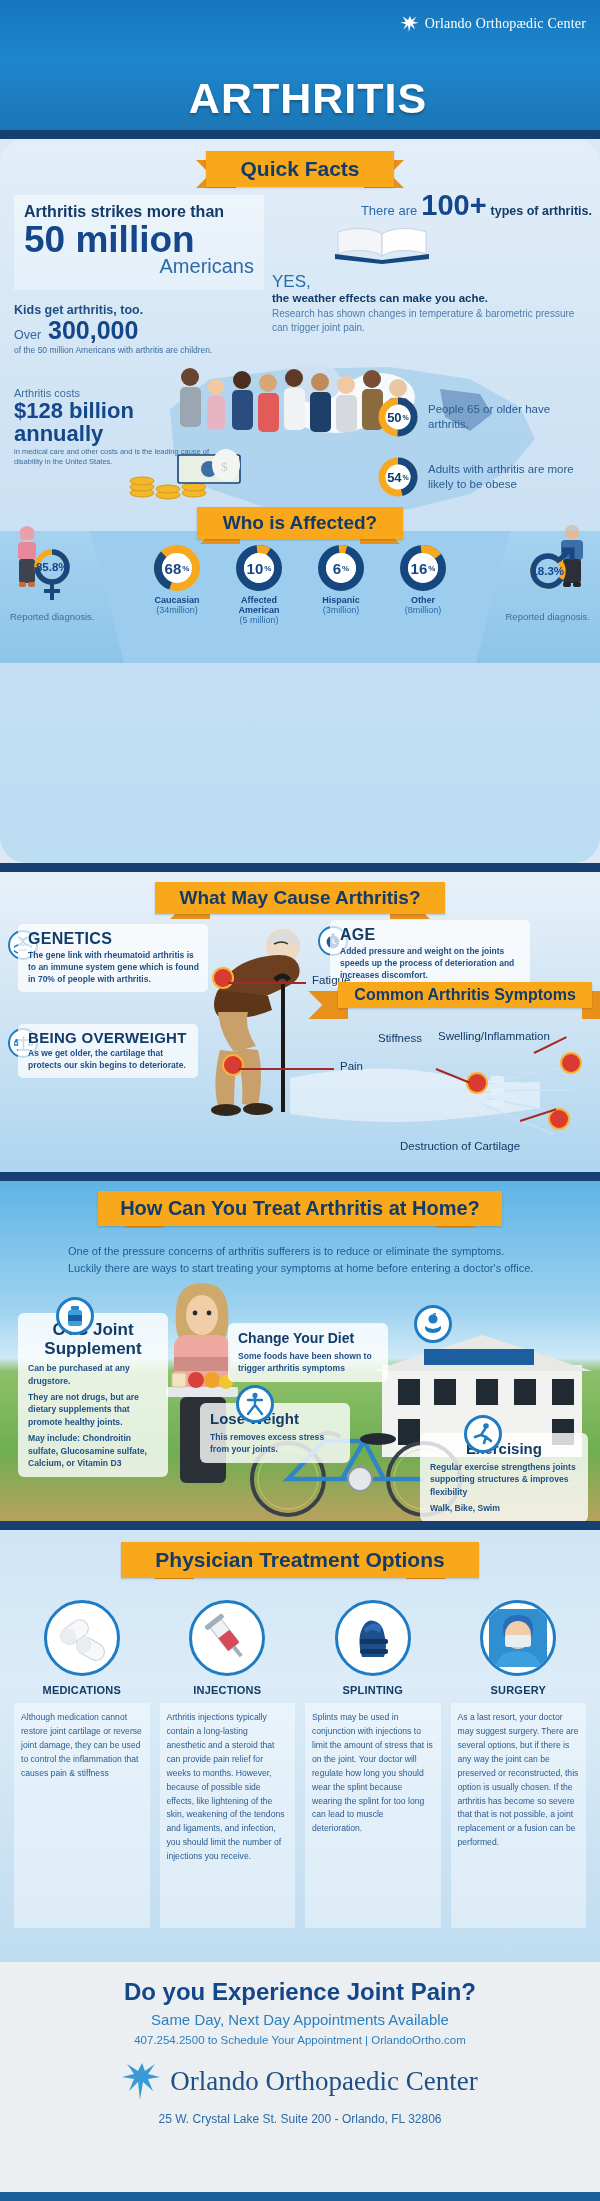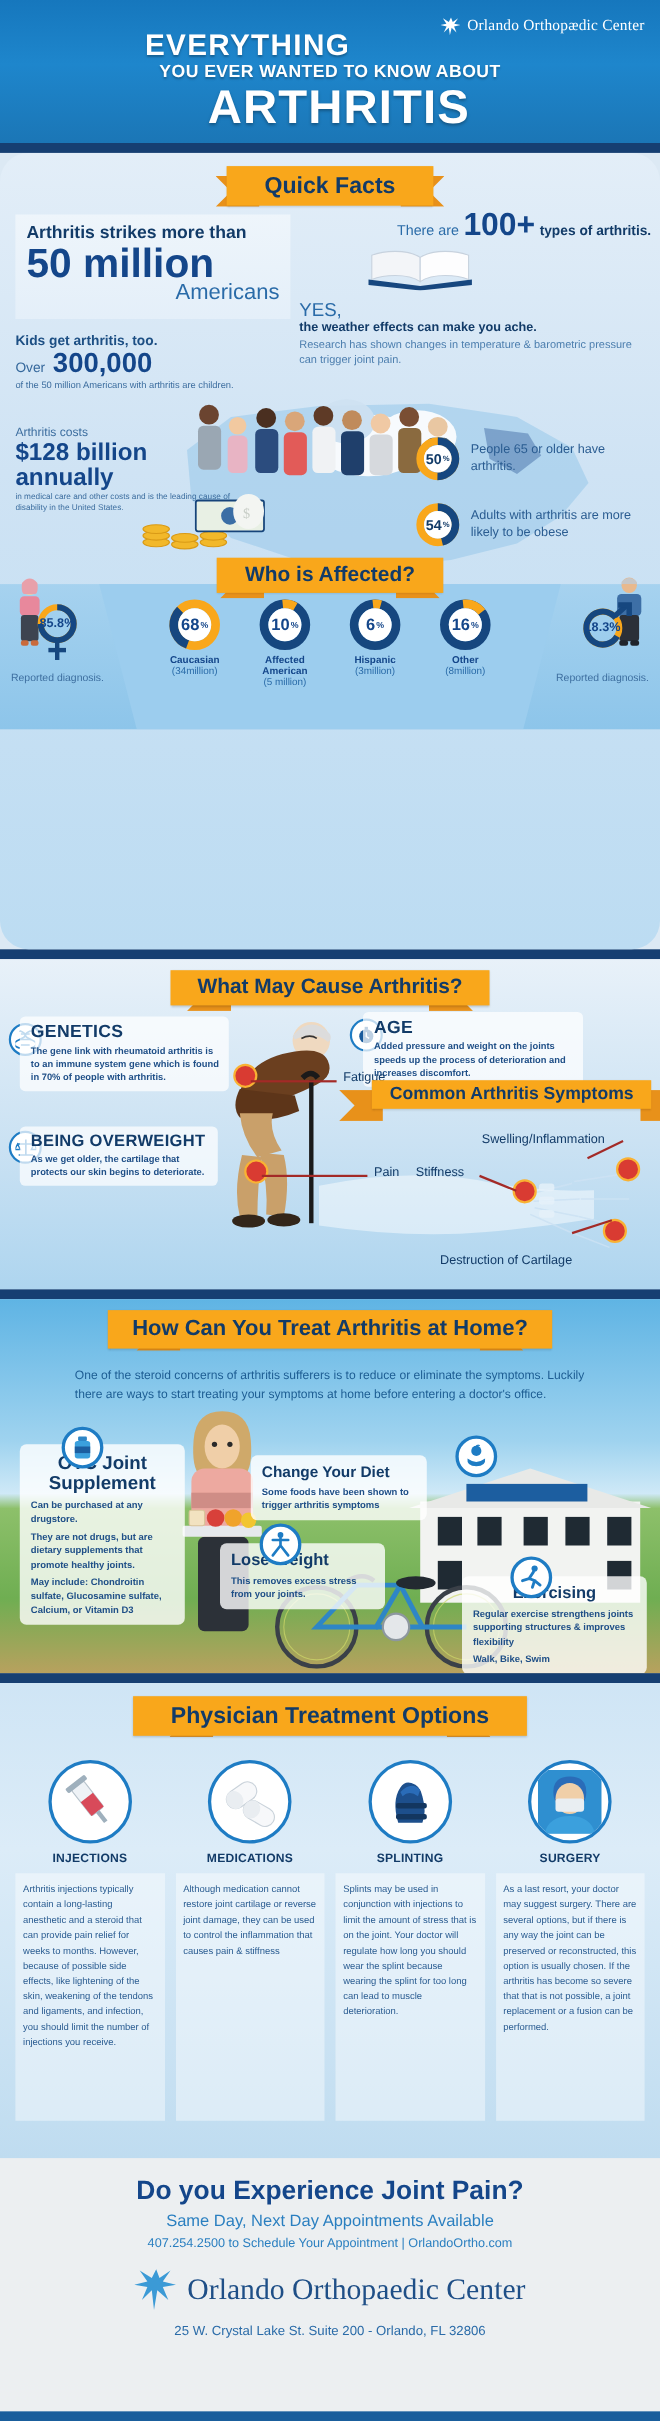--- a/index.html
+++ b/index.html
@@ -164,22 +164,20 @@
   .src-h { font-weight:bold; font-size:6.8px; }
 
   svg { display:block; }
 </style>
 </head>
 <body>
 
 <div class="page">
 
   <div class="header">
-    <div class="h-everything">EVERYTHING</div>
-    <div class="h-sub">YOU EVER WANTED TO KNOW ABOUT</div>
     <div class="h-title">ARTHRITIS</div>
     <div class="logo">
       <span class="logo-mark">
         <svg viewBox="0 0 22 20" width="22" height="20">
           <path d="M11 2 L12.6 6 L17.5 2.6 L14 7.6 L19.6 8.8 L13.8 10 L16 15.5 L11.6 11.2 L10 18 L9 11.2 L4.4 15.5 L7 10 L1.4 8.8 L6.8 7.6 L3.6 2.6 L9 6 Z" fill="#fff"></path>
         </svg>
       </span>
       <span class="logo-text">Orlando Orthopædic Center</span>
     </div>
   </div>
@@ -514,33 +512,33 @@
     <div class="sym-dot" style="left:560px;top:180px"></div>
     <div class="sym-dot" style="left:548px;top:236px"></div>
     <div class="sym-line" style="left:228px;top:110px;width:78px"></div>
     <div class="sym-line" style="left:238px;top:196px;width:96px"></div>
     <div class="sym-line" style="left:436px;top:196px;width:36px;transform:rotate(22deg)"></div>
     <div class="sym-line" style="left:534px;top:180px;width:36px;transform:rotate(-26deg)"></div>
     <div class="sym-line" style="left:520px;top:248px;width:38px;transform:rotate(-18deg)"></div>
 
     <div class="sym-label" style="left:312px;top:102px">Fatigue</div>
     <div class="sym-label" style="left:340px;top:188px">Pain</div>
-    <div class="sym-label" style="left:378px;top:188px">Stiffness</div>
+    <div class="sym-label" style="left:378px;top:160px">Stiffness</div>
     <div class="sym-label" style="left:438px;top:158px">Swelling/Inflammation</div>
     <div class="sym-label" style="left:400px;top:268px">Destruction of Cartilage</div>
   </div>
   <div class="divider"></div>
 
   <div class="sec-home">
     <div class="ribbon-wrap" style="padding-top:10px;position:relative;z-index:6">
       <div class="ribbon-tail l" style="left:calc(50% - 176px);top:19px"></div>
       <div class="ribbon-tail r" style="right:calc(50% - 176px);top:19px"></div>
       <div class="ribbon" style="font-size:20px;padding:6px 22px">How Can You Treat Arthritis at Home?</div>
     </div>
-    <div class="home-intro">One of the steroid concerns of arthritis sufferers is to reduce or eliminate the symptoms. Luckily there are ways to start treating your symptoms at home before entering a doctor's office.</div>
+    <div class="home-intro">One of the pressure concerns of arthritis sufferers is to reduce or eliminate the symptoms. Luckily there are ways to start treating your symptoms at home before entering a doctor's office.</div>
 
     <svg style="position:absolute;right:6px;top:150px" width="230" height="130">
       <rect x="18" y="34" width="200" height="92" fill="#f2f3f1"></rect>
       <path d="M8 40 L118 4 L228 40 Z" fill="#e8e9e7"></path>
       <rect x="60" y="18" width="110" height="16" fill="#1c5ea0"></rect>
       <g fill="#1f2a33">
         <rect x="34" y="48" width="22" height="26"></rect>
           <rect x="70" y="48" width="22" height="26"></rect>
         <rect x="112" y="48" width="22" height="26"></rect>
           <rect x="150" y="48" width="22" height="26"></rect>
@@ -635,50 +633,50 @@
     <div class="ribbon-wrap" style="padding-top:12px">
       <div class="ribbon-tail l" style="left:calc(50% - 146px);top:21px"></div>
       <div class="ribbon-tail r" style="right:calc(50% - 146px);top:21px"></div>
       <div class="ribbon">Physician Treatment Options</div>
     </div>
 
     <div class="phys-cols">
       <div class="phys-col">
         <div class="phys-ico">
           <svg width="58" height="58" viewBox="0 0 58 58">
-            <g transform="rotate(-38 29 29)">
-              <rect x="22" y="10" width="14" height="30" rx="2" fill="#eef2f6" stroke="#b9c4cd"></rect>
-              <rect x="22" y="24" width="14" height="16" fill="#d84a5a"></rect>
-              <rect x="18" y="6" width="22" height="5" rx="1.5" fill="#9fb0bd"></rect>
-              <rect x="27" y="40" width="4" height="12" fill="#9fb0bd"></rect>
-            </g>
-          </svg>
-        </div>
-        <div class="phys-h">INJECTIONS</div>
-        <div class="phys-body">Arthritis injections typically contain a long-lasting anesthetic and a steroid that can provide pain relief for weeks to months. However, because of possible side effects, like lightening of the skin, weakening of the tendons and ligaments, and infection, you should limit the number of injections you receive.</div>
-      </div>
-      <div class="phys-col">
-        <div class="phys-ico">
-          <svg width="58" height="58" viewBox="0 0 58 58">
             <g transform="rotate(-35 20 26)">
                 <rect x="8" y="16" width="30" height="17" rx="8.5" fill="#f7f8fa" stroke="#c9d2da"></rect>
                 <rect x="8" y="16" width="15" height="17" rx="8.5" fill="#e9edf1"></rect>
               </g>
             <g transform="rotate(30 36 36)">
                 <rect x="24" y="30" width="30" height="17" rx="8.5" fill="#f7f8fa" stroke="#c9d2da"></rect>
                 <rect x="24" y="30" width="15" height="17" rx="8.5" fill="#e9edf1"></rect>
               </g>
           </svg>
         </div>
         <div class="phys-h">MEDICATIONS</div>
         <div class="phys-body">Although medication cannot restore joint cartilage or reverse joint damage, they can be used to control the inflammation that causes pain &amp; stiffness</div>
       </div>
       <div class="phys-col">
         <div class="phys-ico">
           <svg width="58" height="58" viewBox="0 0 58 58">
+            <g transform="rotate(-38 29 29)">
+              <rect x="22" y="10" width="14" height="30" rx="2" fill="#eef2f6" stroke="#b9c4cd"></rect>
+              <rect x="22" y="24" width="14" height="16" fill="#d84a5a"></rect>
+              <rect x="18" y="6" width="22" height="5" rx="1.5" fill="#9fb0bd"></rect>
+              <rect x="27" y="40" width="4" height="12" fill="#9fb0bd"></rect>
+            </g>
+          </svg>
+        </div>
+        <div class="phys-h">INJECTIONS</div>
+        <div class="phys-body">Arthritis injections typically contain a long-lasting anesthetic and a steroid that can provide pain relief for weeks to months. However, because of possible side effects, like lightening of the skin, weakening of the tendons and ligaments, and infection, you should limit the number of injections you receive.</div>
+      </div>
+      <div class="phys-col">
+        <div class="phys-ico">
+          <svg width="58" height="58" viewBox="0 0 58 58">
             <path d="M18 48 q-6 -20 2 -32 q4 -6 10 -4 q8 2 10 12 q4 14 0 24 Z" fill="#1d4f8c"></path>
             <path d="M20 20 q10 -10 18 -2 l-2 6 q-8 -6 -14 0 Z" fill="#2a6cb8"></path>
             <rect x="16" y="30" width="28" height="5" rx="2" fill="#13365f"></rect>
             <rect x="16" y="40" width="28" height="5" rx="2" fill="#13365f"></rect>
           </svg>
         </div>
         <div class="phys-h">SPLINTING</div>
         <div class="phys-body">Splints may be used in conjunction with injections to limit the amount of stress that is on the joint. Your doctor will regulate how long you should wear the splint because wearing the splint for too long can lead to muscle deterioration.</div>
       </div>
       <div class="phys-col">

